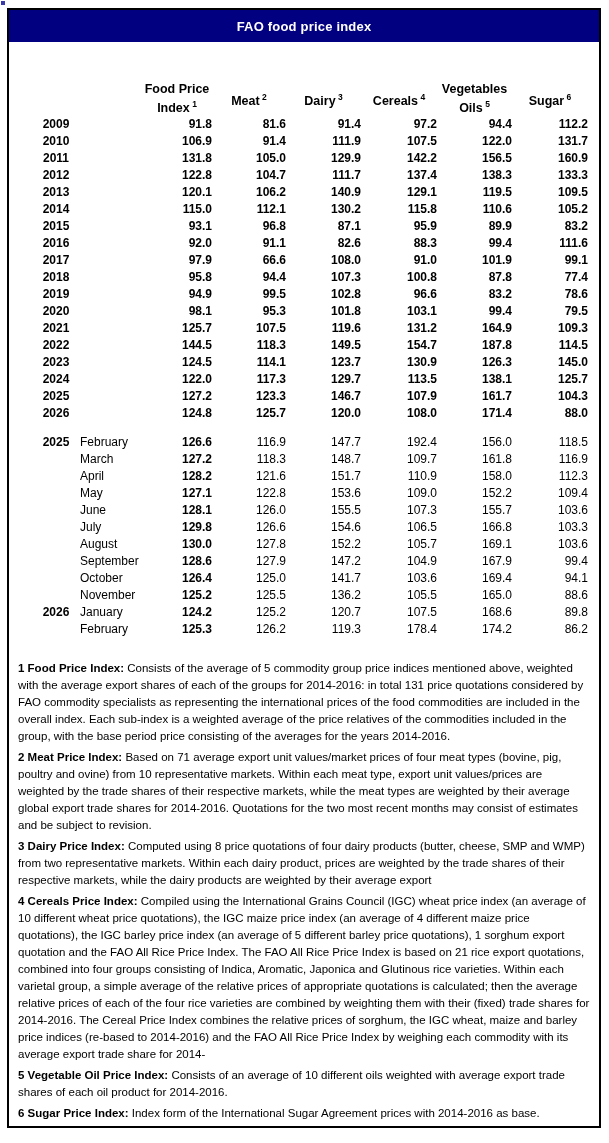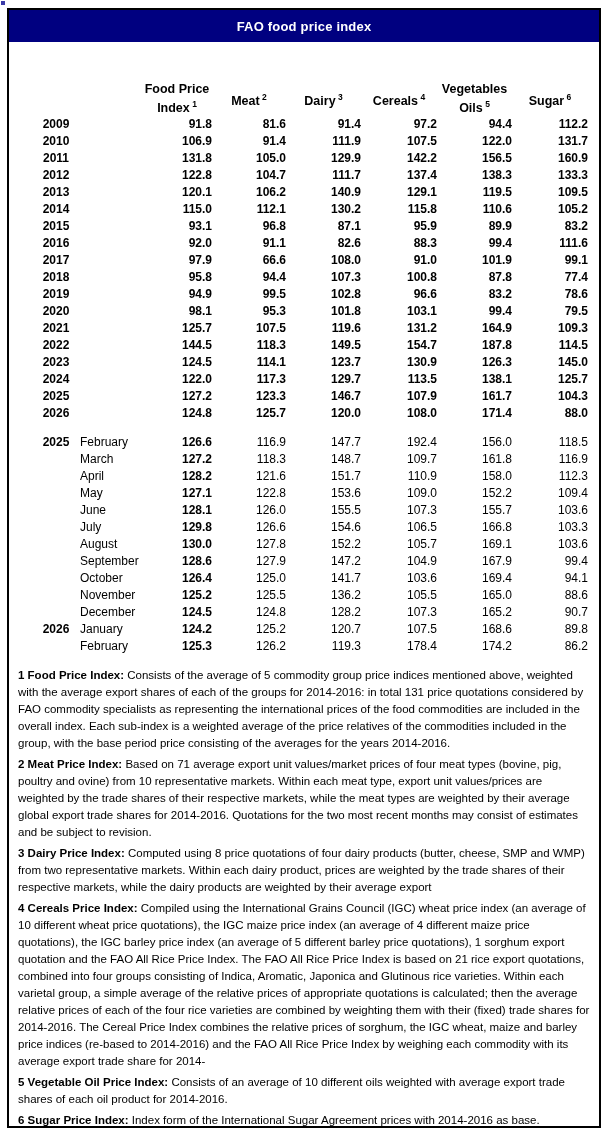--- a/index.html
+++ b/index.html
@@ -51,21 +51,21 @@
     line-height:15px;
   }
   thead th sup{font-size:8.5px;font-weight:bold;}
   td.year{ text-align:center; height:17px; line-height:17px;font-weight:bold;}
   td.month{ text-align:left; height:17px; line-height:17px;}
   td.num{ text-align:right; height:17px; line-height:17px;}
   tr.yearly td.num{ font-weight:bold; }
   tr.monthly td.fpi{ font-weight:bold; }
   tr.spacer td{ height:12px; }
   .footnotes{
-    margin-top:12px;
+    margin-top:22px;
     font-size:11.5px;
     line-height:17px;
   }
   .footnotes p{
     margin:0 0 4px 0;
     text-align:left;
   }
   .footnotes b{font-weight:bold;}
 </style>
 </head>
@@ -395,30 +395,20 @@
             <td class="year"></td>
             <td class="month">November</td>
             <td class="num fpi">125.2</td>
             <td class="num">125.5</td>
             <td class="num">136.2</td>
             <td class="num">105.5</td>
             <td class="num">165.0</td>
             <td class="num">88.6</td>
           </tr>
           <tr class="monthly">
-            <td class="year"></td>
-            <td class="month">December</td>
-            <td class="num fpi">124.5</td>
-            <td class="num">124.8</td>
-            <td class="num">128.2</td>
-            <td class="num">107.3</td>
-            <td class="num">165.2</td>
-            <td class="num">90.7</td>
-          </tr>
-          <tr class="monthly">
             <td class="year">2026</td>
             <td class="month">January</td>
             <td class="num fpi">124.2</td>
             <td class="num">125.2</td>
             <td class="num">120.7</td>
             <td class="num">107.5</td>
             <td class="num">168.6</td>
             <td class="num">89.8</td>
           </tr>
           <tr class="monthly">

